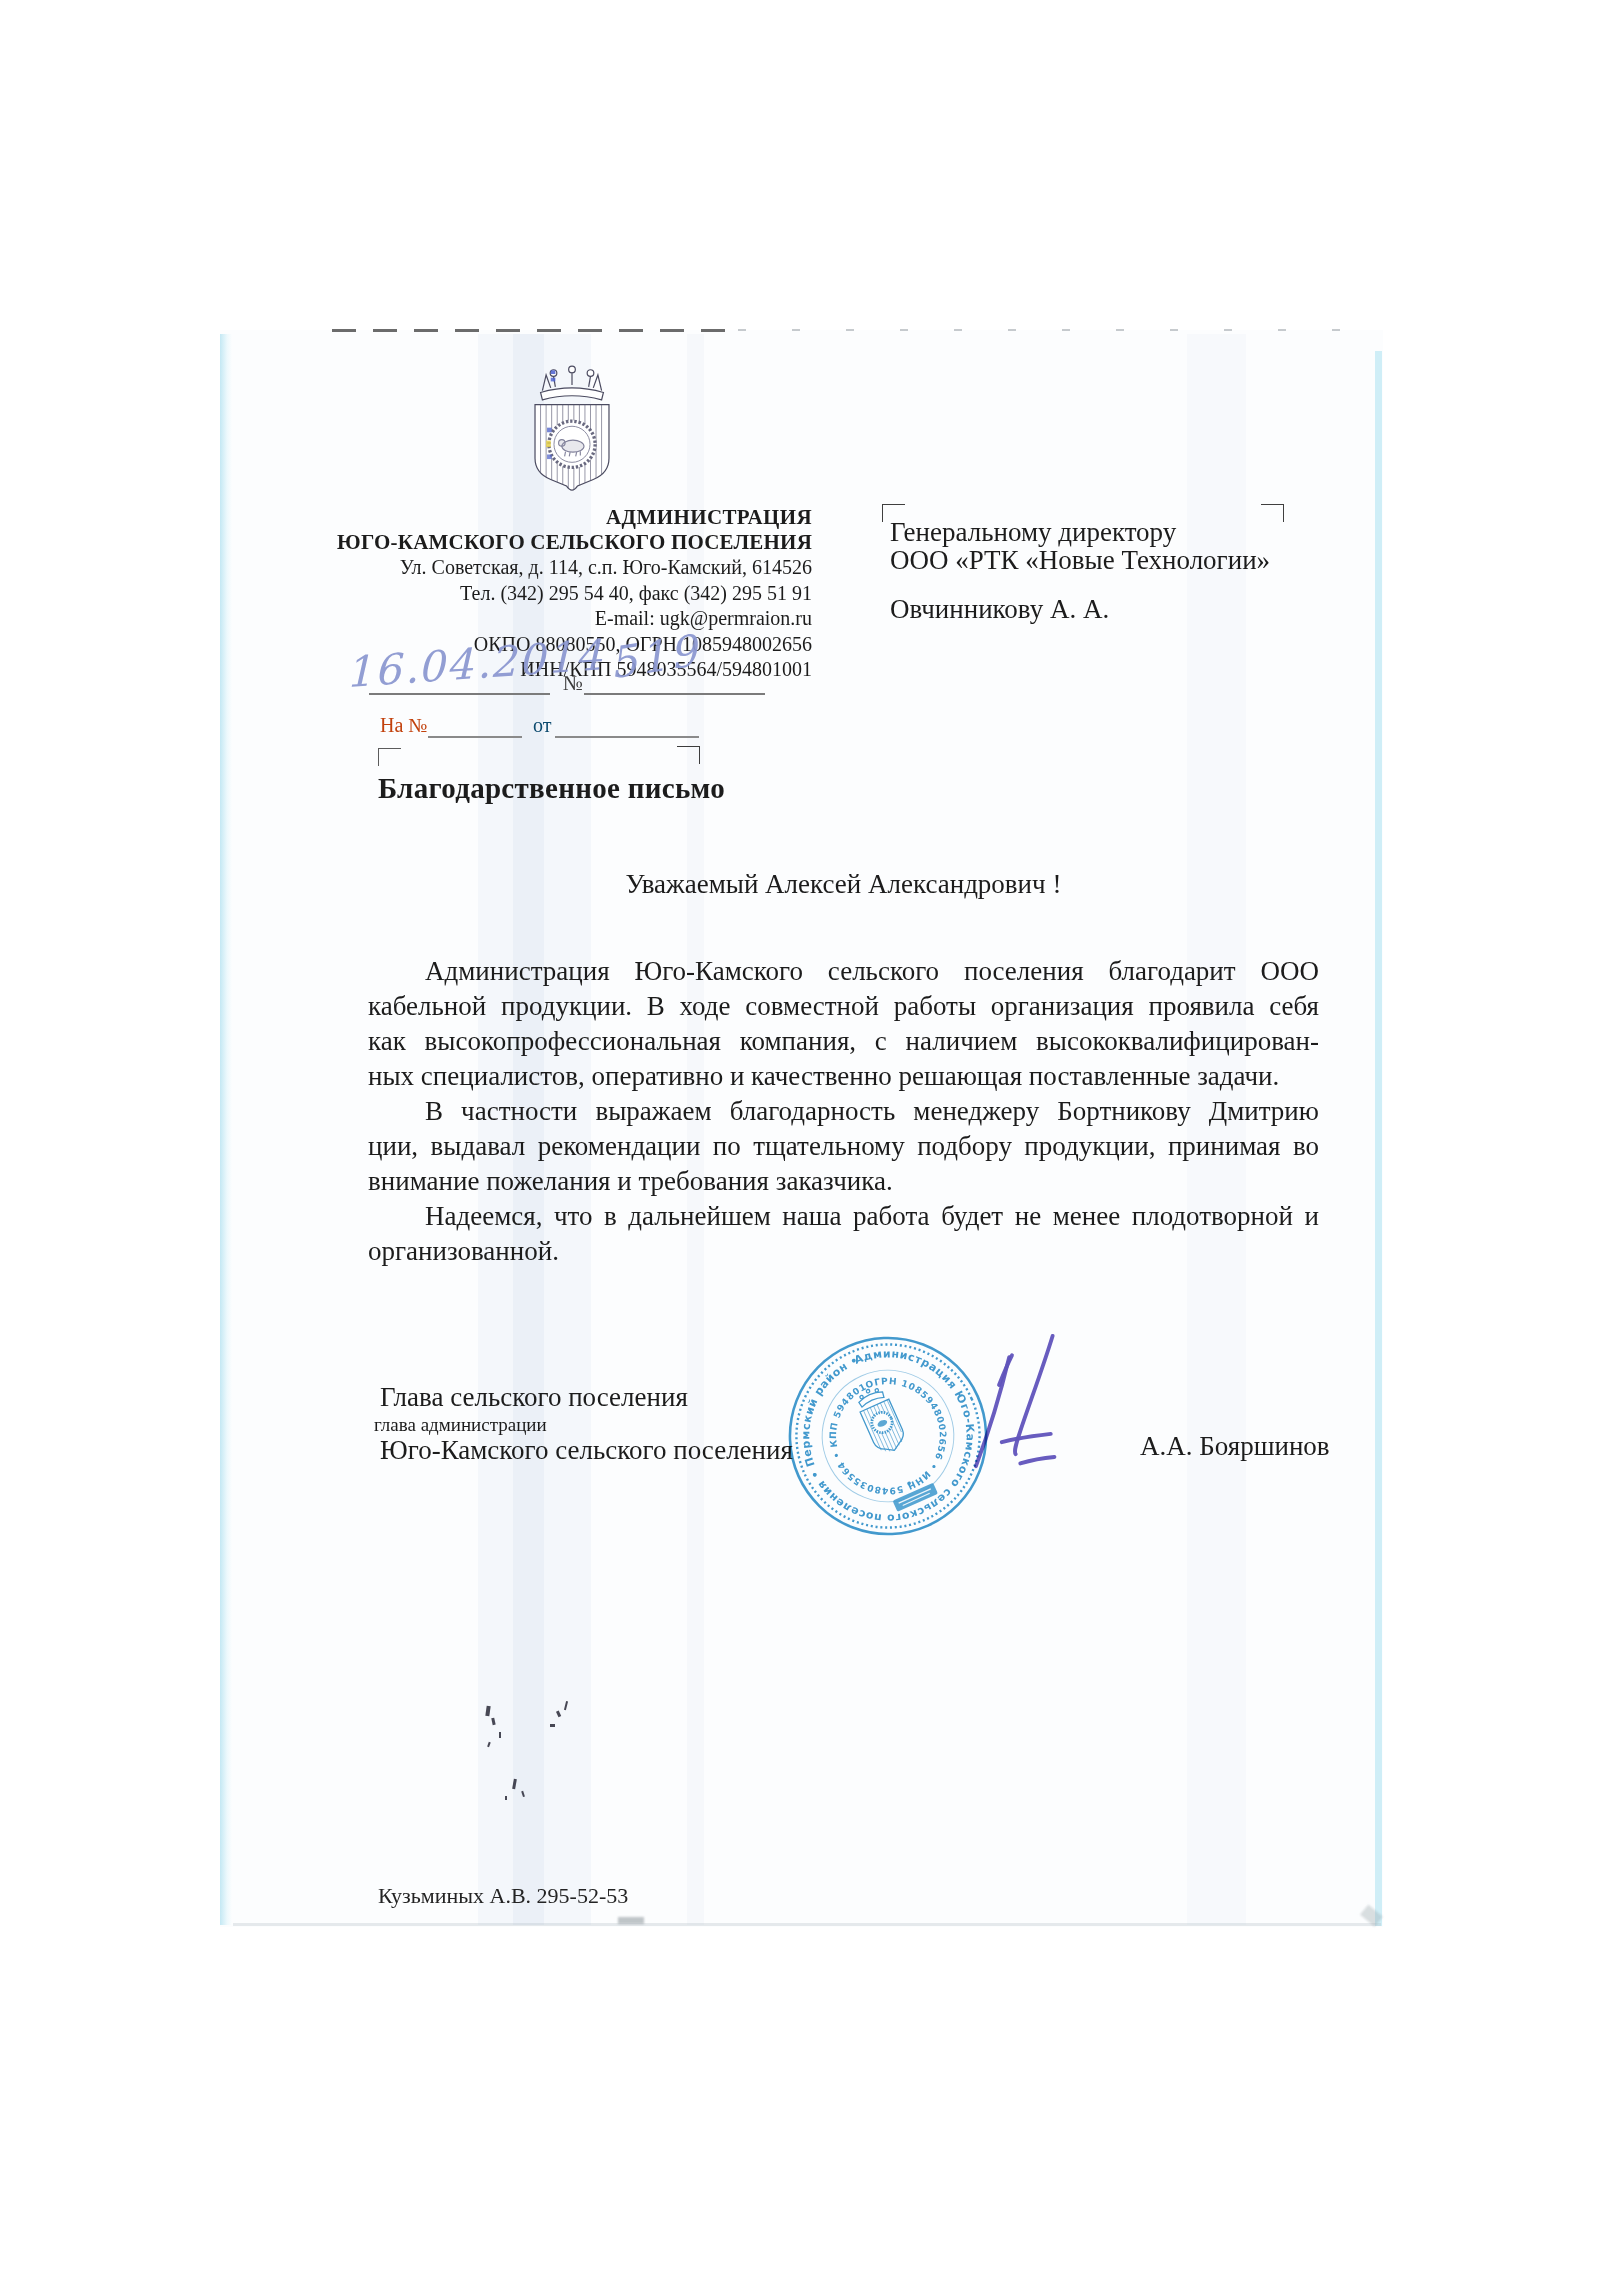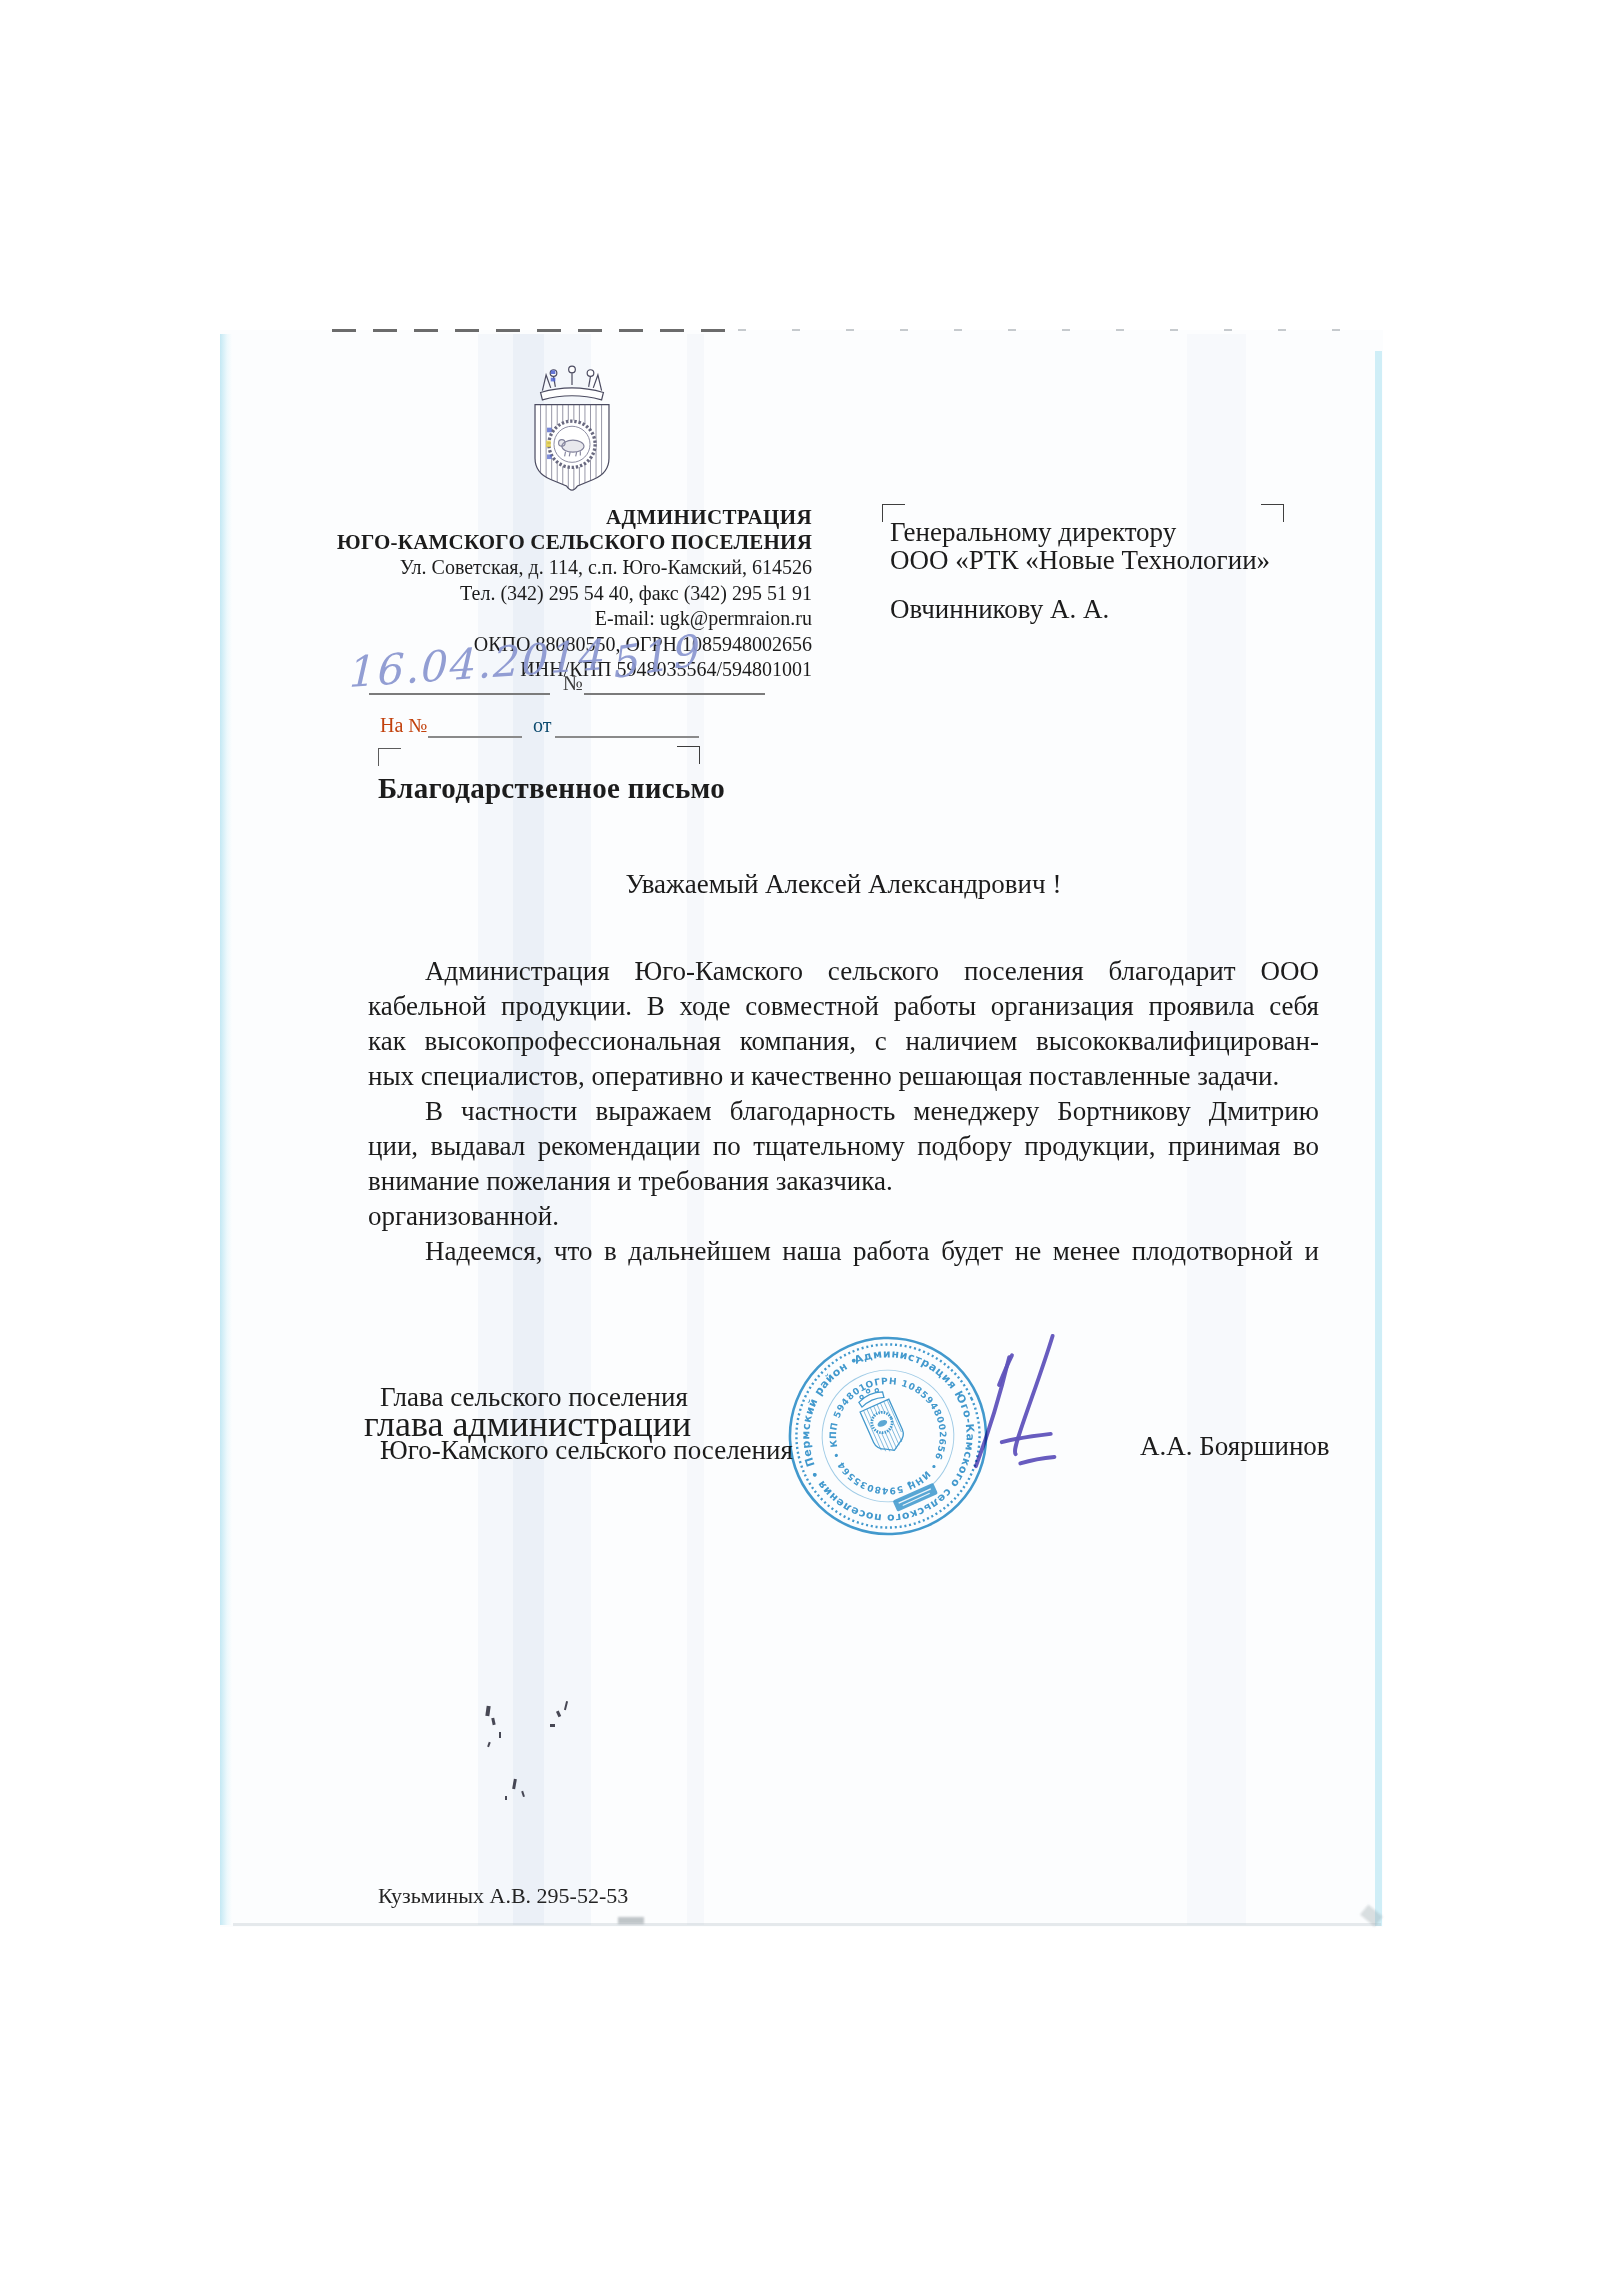--- a/index.html
+++ b/index.html
@@ -62,21 +62,21 @@
   
   .title{left:378px;top:772px;font-size:29px;font-weight:bold;letter-spacing:0.3px;text-align:right;}
   .salutation{left:368px;top:869px;width:951px;text-align:center;font-size:27px;}
   
   .body-text{left:368px;top:943px;width:951px;font-size:27px;margin-top:11px;}
   .body-line{height:35px;line-height:35px;text-align:justify;text-align-last:justify;white-space:normal;}
   .body-line.indent{text-indent:57px;}
   .body-line.last{text-align-last:left;}
   
   .sig1{left:380px;top:1384px;font-size:27px;line-height:27px;}
-  .sig2{left:364px;top:1411px;font-size:36px;line-height:27px;text-align:right;}
+  .sig2{left:374px;top:1411px;font-size:19px;line-height:27px;text-align:right;}
   .sig3{left:380px;top:1437px;font-size:27px;line-height:27px;}
   .sig-name{left:1140px;top:1431px;font-size:27px;}
   .stamp{left:777px;top:1325px;mix-blend-mode:multiply;opacity:.9;}
   .stamp text{fill:var(--stamp-blue);font-family:"DejaVu Sans",sans-serif;font-weight:bold;}
   .stamp .ln{stroke:var(--stamp-blue);fill:none;}
   .signature-svg{left:951px;top:1311px;mix-blend-mode:multiply;}
   .signature-svg path{stroke:var(--sign-ink);fill:none;stroke-width:4.2;stroke-linecap:round;opacity:.95;}
   
   .speck{background:#1c1c2a;opacity:.8;}
   .footer-contact{left:378px;top:1883px;font-size:22px;color:#242424;}
@@ -181,22 +181,22 @@
 
 <div class="abs salutation">Уважаемый Алексей Александрович !</div>
 <div class="abs body-text" id="body-text">
     <div class="body-line indent">Администрация Юго-Камского сельского поселения благодарит ООО</div>
     <div class="body-line">кабельной продукции. В ходе совместной работы организация проявила себя</div>
     <div class="body-line">как высокопрофессиональная компания, с наличием высококвалифицирован-</div>
     <div class="body-line last">ных специалистов, оперативно и качественно решающая поставленные задачи.</div>
     <div class="body-line indent">В частности выражаем благодарность менеджеру Бортникову Дмитрию</div>
     <div class="body-line">ции, выдавал рекомендации по тщательному подбору продукции, принимая во</div>
     <div class="body-line last">внимание пожелания и требования заказчика.</div>
+    <div class="body-line indent">Надеемся, что в дальнейшем наша работа будет не менее плодотворной и</div>
     <div class="body-line last">организованной.</div>
-    <div class="body-line indent">Надеемся, что в дальнейшем наша работа будет не менее плодотворной и</div>
   </div>
 
 <div class="abs sig1">Глава сельского поселения</div>
 <div class="abs sig2">глава администрации</div>
 <div class="abs sig3">Юго-Камского сельского поселения</div>
 <div class="abs sig-name">А.А. Бояршинов</div>
 
 <svg class="abs stamp" width="222" height="222" viewBox="0 0 240 240">
   <g transform="rotate(-24 120 120)">
     <circle class="ln" cx="120" cy="120" r="106" stroke-width="2.8"></circle>

